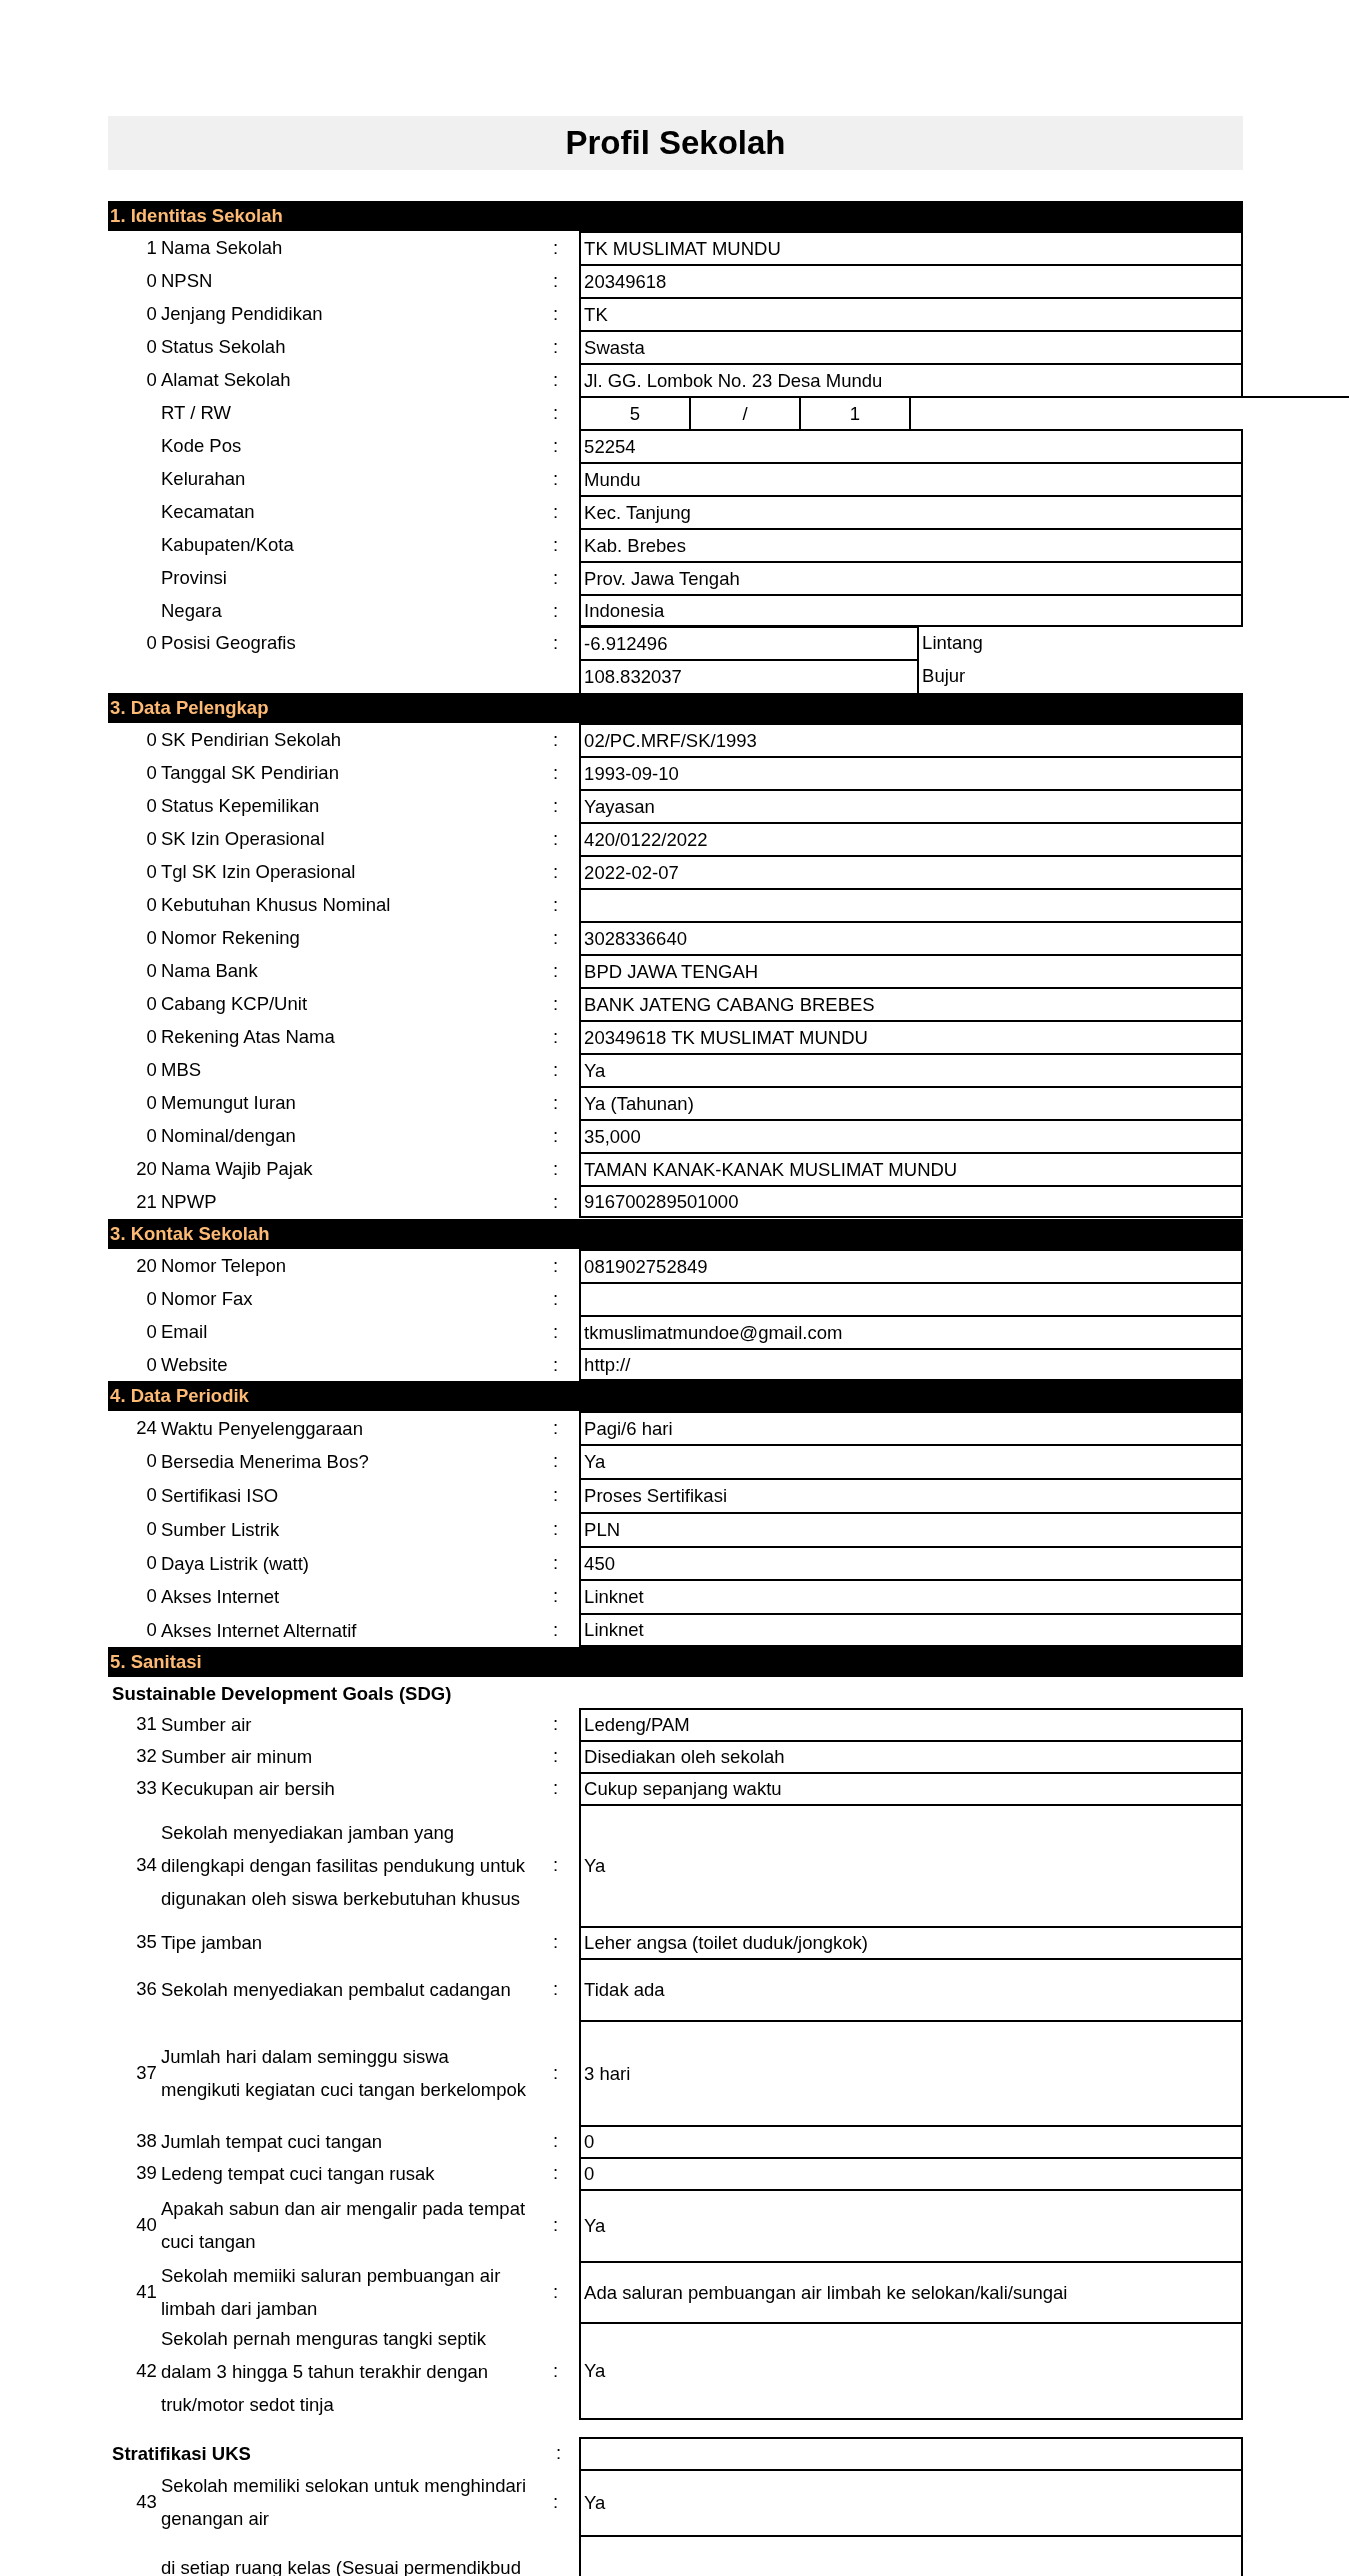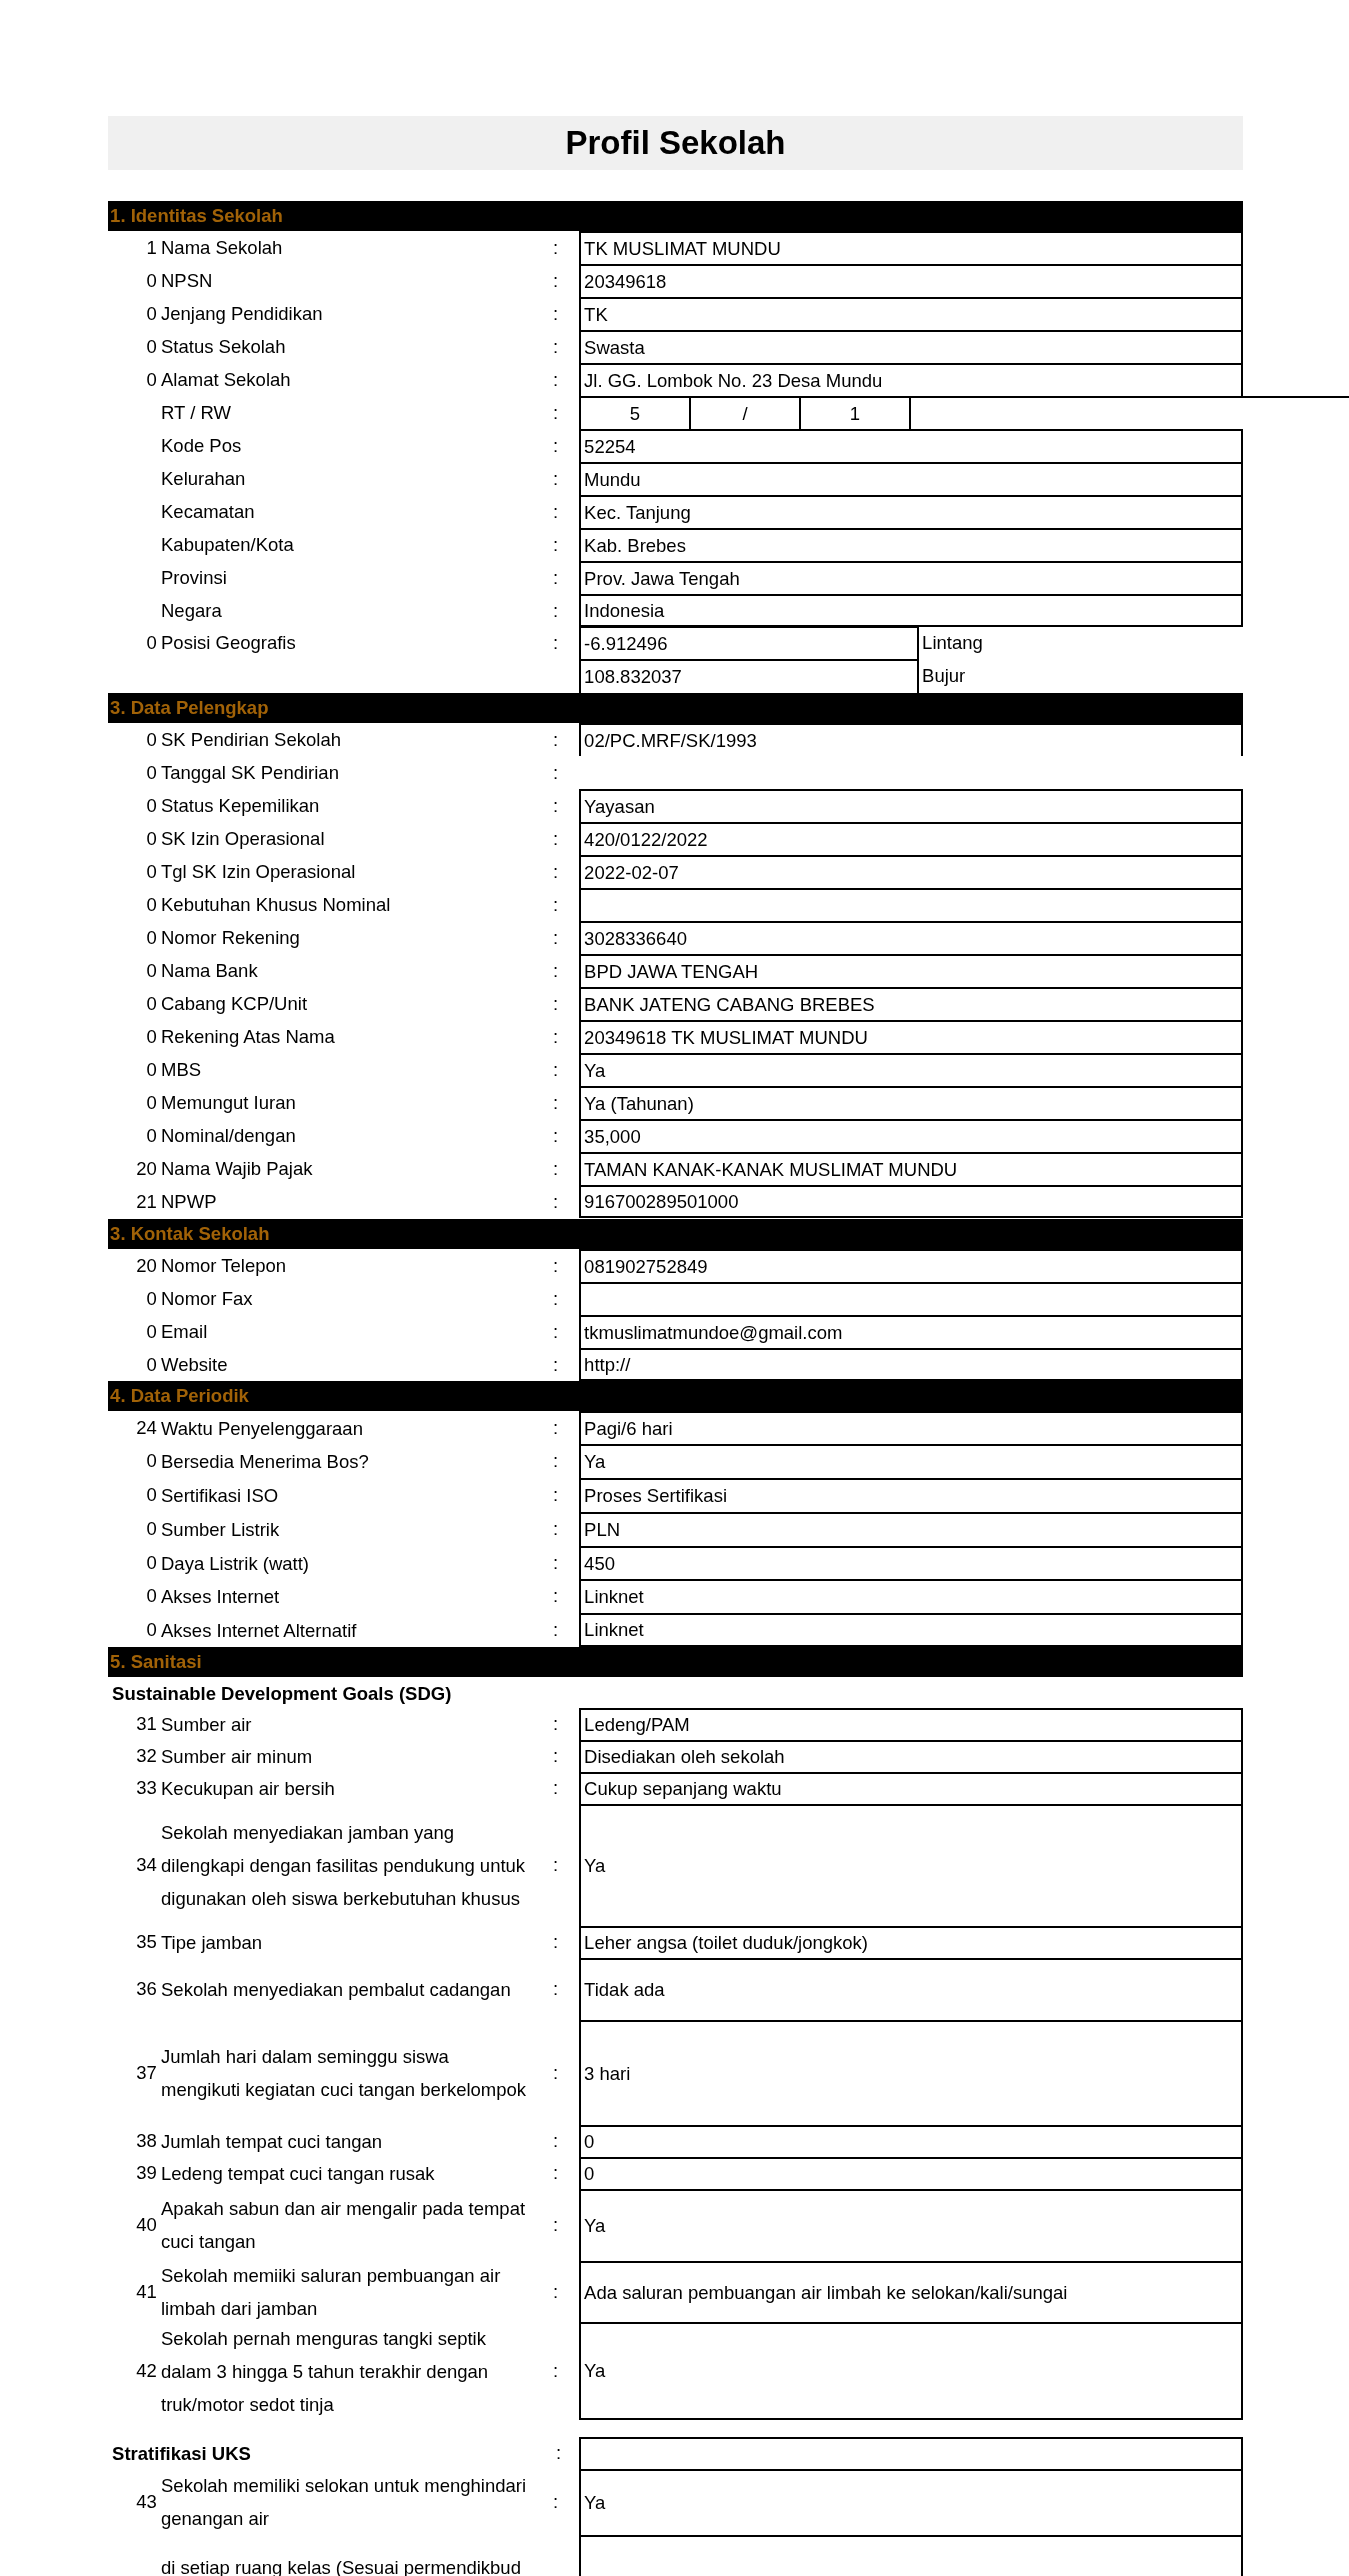--- a/index.html
+++ b/index.html
@@ -1,19 +1,19 @@
 <!DOCTYPE html>
 <html style="font-size:8.2px"><head>
 <meta charset="utf-8">
 <style>
   html, body { margin: 0; padding: 0; background: #ffffff; }
   body { width: 1350px; height: 3825px; position: relative; font-family: "Liberation Sans", "DejaVu Sans", sans-serif; color: #000; }
   .page { position: absolute; left: 108px; top: 0; width: 1135px; }
   .title-box { position: absolute; left: 0; top: 116px; width: 1135px; height: 54px; background: #f0f0f0; display: flex; align-items: center; justify-content: center; font-size: 33px; font-weight: bold; }
-  .sec-head { position: absolute; left: 0; width: 1135px; height: 30px; background: #000; color: #a16207; font-size: 18.5px; font-weight: bold; line-height: 30px; padding-left: 2.1px; box-sizing: border-box; }
+  .sec-head { position: absolute; left: 0; width: 1135px; height: 30px; background: #000; color: #fdba74; font-size: 18.5px; font-weight: bold; line-height: 30px; padding-left: 2.1px; box-sizing: border-box; }
   .row { position: absolute; left: 0; width: 1135px; display: flex; align-items: center; font-size: 18.5px; }
   .num { width: 53px; text-align: right; padding-right: 4.1px; box-sizing: border-box; flex: none; }
   .lbl { width: 371px; flex: none; line-height: 33px; }
   .lbl.plain { padding-left: 4.1px; }
   .lbl.bold { font-weight: bold; }
   .colon { width: 47px; flex: none; text-align: center; }
   .val { position: absolute; left: 471px; right: 0; top: 0; bottom: 0; border: 2.1px solid #000; border-top-width: 2.6px; border-bottom-width: 0; display: flex; align-items: center; padding-left: 3.1px; box-sizing: border-box; }
   .val.last { border-bottom-width: 2.1px; }
   .rtrw { position: absolute; left: 471px; top: 0; bottom: 0; display: flex; }
   .rtrw .cell { width: 110px; border-left: 2.1px solid #000; border-top: 2.6px solid #000; display: flex; align-items: center; justify-content: center; box-sizing: border-box; }
@@ -133,20 +133,21 @@
       <div class="row" style="top: 723px; height: 33px;">
         <span class="num">0</span>
         <span class="lbl">SK Pendirian Sekolah</span>
         <span class="colon">:</span>
         <span class="val">02/PC.MRF/SK/1993</span>
       </div>
       <div class="row" style="top: 756px; height: 33px;">
         <span class="num">0</span>
         <span class="lbl">Tanggal SK Pendirian</span>
         <span class="colon">:</span>
+        <span class="val">1993-09-10</span>
       </div>
       <div class="row" style="top: 789px; height: 33px;">
         <span class="num">0</span>
         <span class="lbl">Status Kepemilikan</span>
         <span class="colon">:</span>
         <span class="val">Yayasan</span>
       </div>
       <div class="row" style="top: 822px; height: 33px;">
         <span class="num">0</span>
         <span class="lbl">SK Izin Operasional</span>

